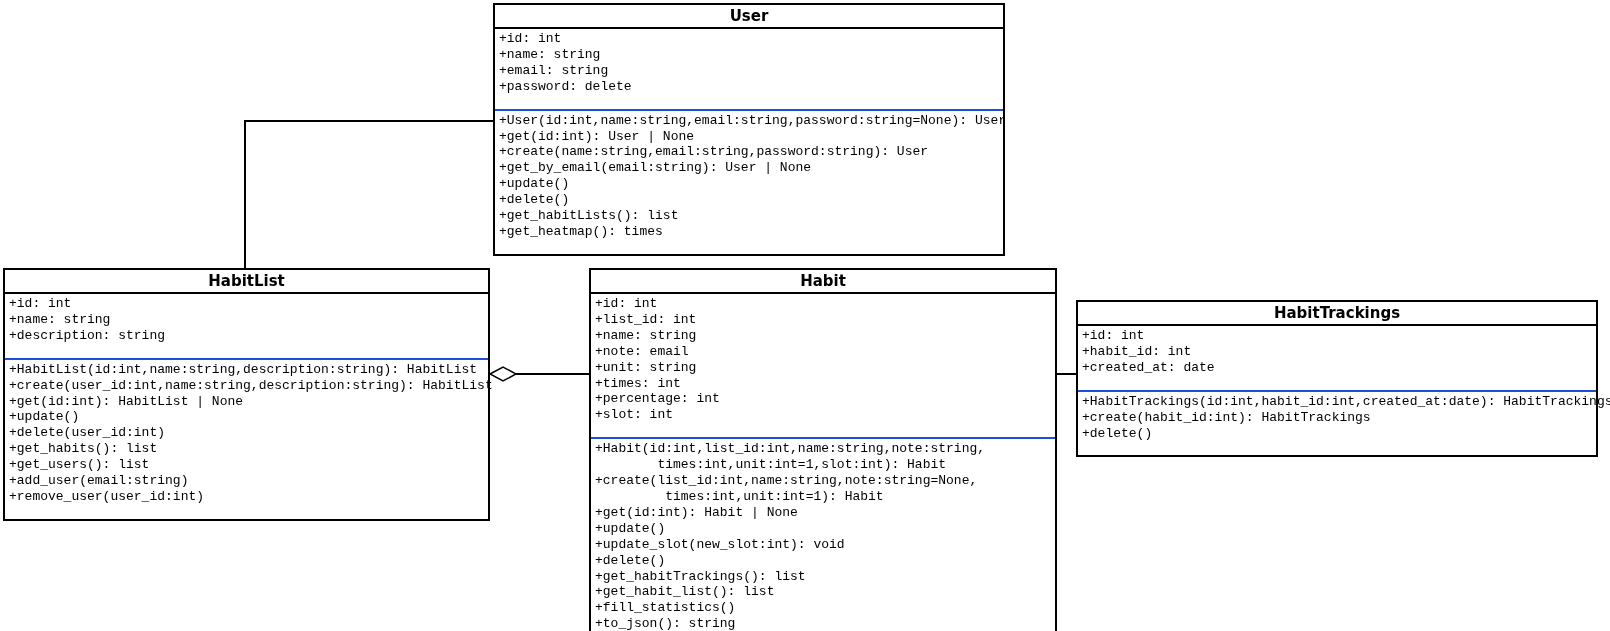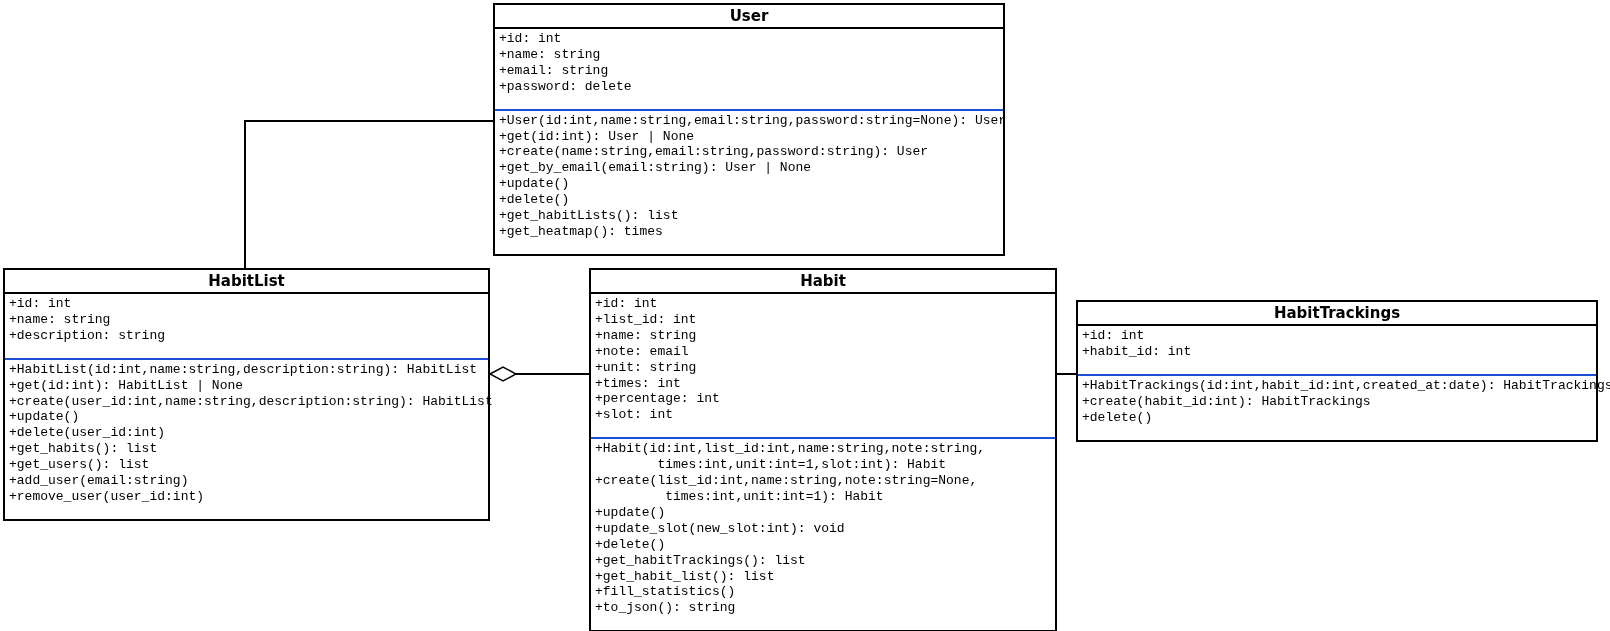--- a/index.html
+++ b/index.html
@@ -90,22 +90,22 @@
 
   <div class="uml-class" style="left:3px; top:268px; width:487px;">
     <div class="uml-title">HabitList</div>
     <div class="uml-section attrs">
       <div class="uml-line">+id: int</div>
       <div class="uml-line">+name: string</div>
       <div class="uml-line">+description: string</div>
     </div>
     <div class="uml-section methods">
       <div class="uml-line">+HabitList(id:int,name:string,description:string): HabitList</div>
+      <div class="uml-line">+create(user_id:int,name:string,description:string): HabitList</div>
       <div class="uml-line">+get(id:int): HabitList | None</div>
-      <div class="uml-line">+create(user_id:int,name:string,description:string): HabitList</div>
       <div class="uml-line">+update()</div>
       <div class="uml-line">+delete(user_id:int)</div>
       <div class="uml-line">+get_habits(): list</div>
       <div class="uml-line">+get_users(): list</div>
       <div class="uml-line">+add_user(email:string)</div>
       <div class="uml-line">+remove_user(user_id:int)</div>
     </div>
   </div>
 
   <div class="uml-class" style="left:589px; top:268px; width:468px;">
@@ -118,35 +118,37 @@
       <div class="uml-line">+unit: string</div>
       <div class="uml-line">+times: int</div>
       <div class="uml-line">+percentage: int</div>
       <div class="uml-line">+slot: int</div>
     </div>
     <div class="uml-section methods">
       <div class="uml-line">+Habit(id:int,list_id:int,name:string,note:string,</div>
       <div class="uml-line">        times:int,unit:int=1,slot:int): Habit</div>
       <div class="uml-line">+create(list_id:int,name:string,note:string=None,</div>
       <div class="uml-line">         times:int,unit:int=1): Habit</div>
+      <div class="uml-line">+get(id:int): Habit | None</div>
       <div class="uml-line">+update()</div>
       <div class="uml-line">+update_slot(new_slot:int): void</div>
       <div class="uml-line">+delete()</div>
       <div class="uml-line">+get_habitTrackings(): list</div>
       <div class="uml-line">+get_habit_list(): list</div>
       <div class="uml-line">+fill_statistics()</div>
       <div class="uml-line">+to_json(): string</div>
     </div>
   </div>
 
   <div class="uml-class" style="left:1076px; top:300px; width:522px;">
     <div class="uml-title">HabitTrackings</div>
     <div class="uml-section attrs">
       <div class="uml-line">+id: int</div>
       <div class="uml-line">+habit_id: int</div>
+      <div class="uml-line">+created_at: date</div>
     </div>
     <div class="uml-section methods">
       <div class="uml-line">+HabitTrackings(id:int,habit_id:int,created_at:date): HabitTrackings</div>
       <div class="uml-line">+create(habit_id:int): HabitTrackings</div>
       <div class="uml-line">+delete()</div>
     </div>
   </div>
 
 </div>
 

